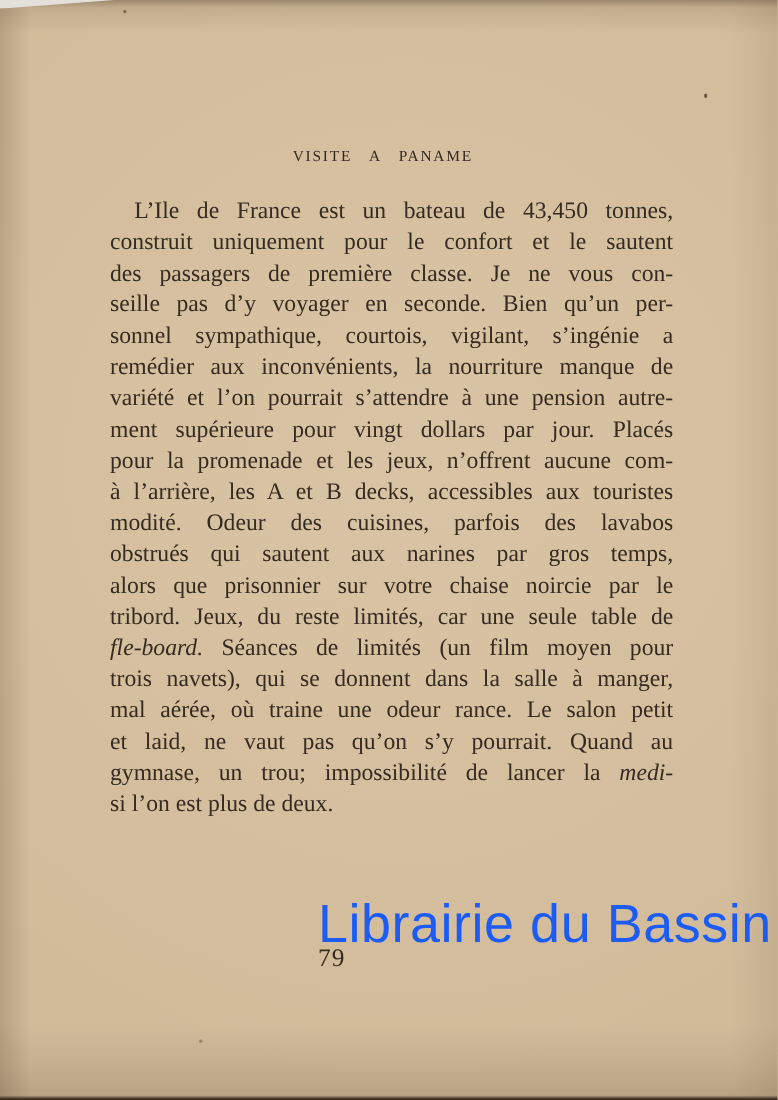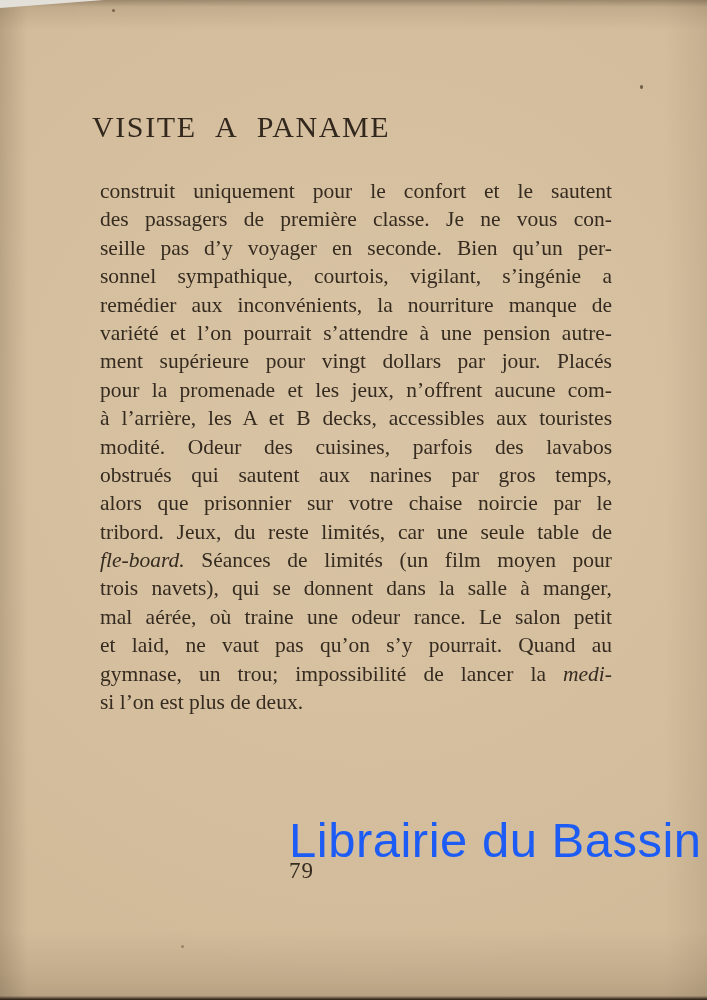--- a/index.html
+++ b/index.html
@@ -32,22 +32,23 @@
     position: absolute; left: 0; bottom: 0; width: 100%; height: 4px;
     background: linear-gradient(180deg, rgba(43,30,16,0.05), #33261a 85%);
   }
 
   .speck { position: absolute; border-radius: 50%; background: #4a3a28; }
   .speck.s1 { left: 112px; top: 9px;  width: 3px; height: 3px; opacity: .65; }
   .speck.s2 { left: 640px; top: 85px; width: 3px; height: 4px; opacity: .75; }
   .speck.s3 { left: 181px; top: 945px; width: 3px; height: 3px; opacity: .4; }
 
   .title {
-    position: absolute; top: 114px; left: 92px; width: 512px;
-    font-size: 30px; line-height: 26px;
+    position: absolute; top: 130px; left: 92px; width: 512px;
+    text-align: center;
+    font-size: 14px; line-height: 26px;
     letter-spacing: 1.6px; word-spacing: 11px;
     color: #33281e;
   }
 
   .body-text {
     position: absolute; top: 177px; left: 100px; width: 512px;
     font-size: 21.5px; line-height: 28.4px;
     color: #362b20;
   }
   .line {
@@ -77,20 +78,21 @@
 </style>
 </head>
 <body>
 
 <div class="page">
   <div class="corner-wedge"></div>
 
   <div class="title">VISITE A PANAME</div>
 
   <div class="body-text">
+      <div class="line indent"><span>L’Ile de France est un bateau de 43,450 tonnes,</span></div>
       <div class="line"><span>construit uniquement pour le confort et le sautent</span></div>
       <div class="line"><span>des passagers de première classe. Je ne vous con-</span></div>
       <div class="line"><span>seille pas d’y voyager en seconde. Bien qu’un per-</span></div>
       <div class="line"><span>sonnel sympathique, courtois, vigilant, s’ingénie a</span></div>
       <div class="line"><span>remédier aux inconvénients, la nourriture manque de</span></div>
       <div class="line"><span>variété et l’on pourrait s’attendre à une pension autre-</span></div>
       <div class="line"><span>ment supérieure pour vingt dollars par jour. Placés</span></div>
       <div class="line"><span>pour la promenade et les jeux, n’offrent aucune com-</span></div>
       <div class="line"><span>à l’arrière, les A et B decks, accessibles aux touristes</span></div>
       <div class="line"><span>modité. Odeur des cuisines, parfois des lavabos</span></div>

